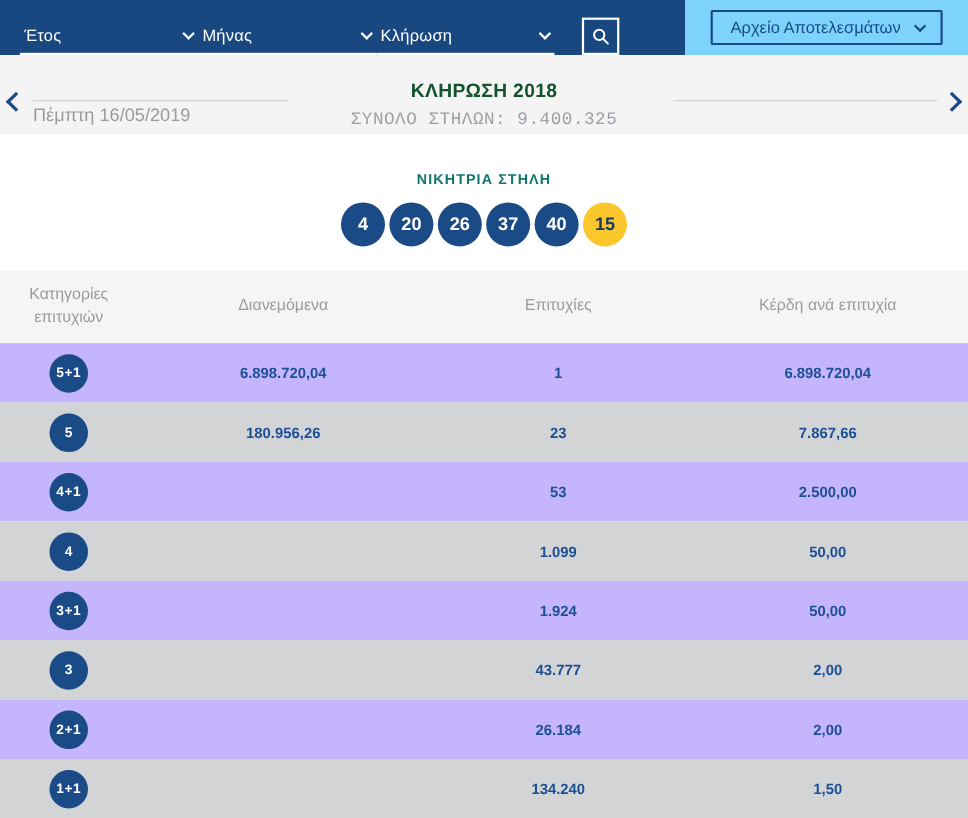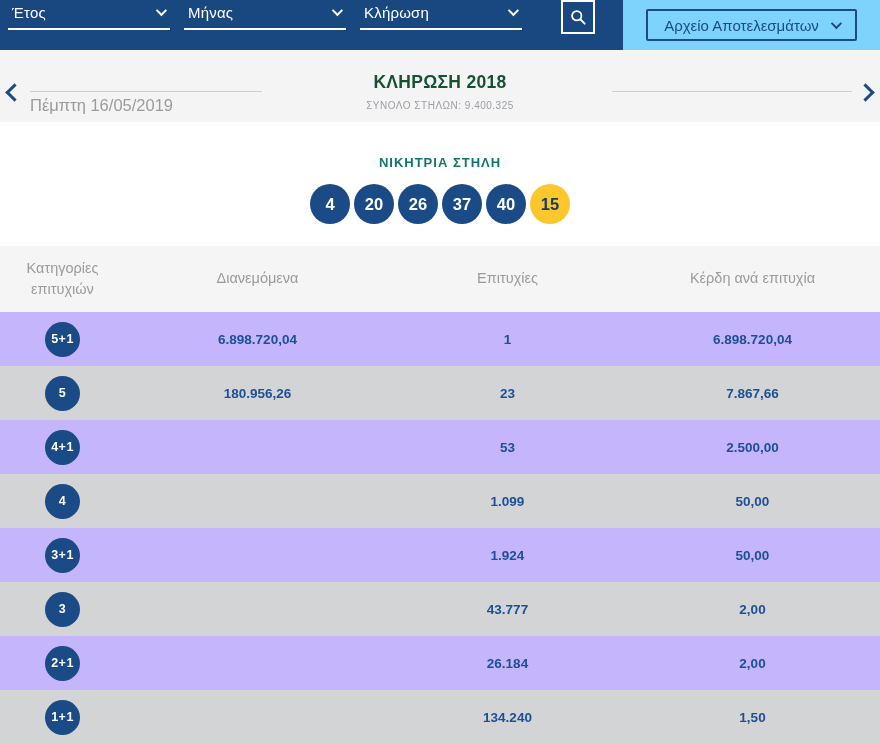--- a/index.html
+++ b/index.html
@@ -2,22 +2,22 @@
 <html><head>
 <meta charset="utf-8">
 <style>
   * { margin:0; padding:0; box-sizing:border-box; }
   html,body { width:880px; height:744px; background:#fff; overflow:hidden;
     font-family:"Liberation Sans", sans-serif; }
   .page { width:880px; height:744px; }
 
   
   .topbar { display:flex; height:50px; }
-  .topbar-left { width:623px; background:#19477f; display:flex; align-items:flex-start;
-    padding-left:8px; gap:14px; }
+  .topbar-left { width:623px; background:#19477f; display:flex; align-items:flex-end;
+    padding-left:18px; }
   .dropdown { width:162px; height:30px; border-bottom:2px solid #fff;
     display:flex; align-items:center; justify-content:space-between;
     padding:0 6px 4px 4px; cursor:pointer; }
   .dd-label { color:#fff; font-size:15px; letter-spacing:.2px; }
   .chev { width:8px; height:8px; border-right:2px solid #fff; border-bottom:2px solid #fff;
     transform:rotate(45deg) translateY(-2px); display:inline-block; }
   .chev.navy { border-color:#1a4b87; }
   .search-btn { margin-left:25px; width:34px; height:34px; background:transparent;
     border:2px solid #fff; display:flex; align-items:center; justify-content:center;
     cursor:pointer; }
@@ -32,21 +32,21 @@
   .nav-chev { position:absolute; top:36px; width:13px; height:13px;
     border-left:3px solid #1a4b87; border-bottom:3px solid #1a4b87; cursor:pointer; }
   .nav-chev.prev { left:8px;  transform:rotate(45deg); }
   .nav-chev.next { right:8px; transform:rotate(-135deg); }
   .hline { position:absolute; top:41px; height:1px; background:#cfcfcf; }
   .hline.left  { left:30px;  width:232px; }
   .hline.right { right:28px; width:240px; }
   .draw-date { position:absolute; left:30px; top:46px; color:#9b9b9b; font-size:16.5px; }
   .title-group { position:absolute; left:0; right:0; top:22px; text-align:center; }
   .draw-title { color:#14532d; font-size:17.5px; font-weight:bold; letter-spacing:.3px; }
-  .draw-sub { margin-top:7px; color:#9ba0a6; font-size:10px; letter-spacing:.5px; }
+  .draw-sub { margin-top:7px; color:#9ba0a6; font-size:16px; letter-spacing:.5px;font-family:Liberation Mono, monospace; }
 
   
   .winning { height:124px; background:#fff; text-align:center; }
   .win-title { padding-top:33px; color:#0f766e; font-size:13px; font-weight:bold;
     letter-spacing:1px; }
   .balls { margin-top:14px; display:flex; justify-content:center; gap:4px; }
   .ball { width:40px; height:40px; border-radius:50%; background:#1a4b87; color:#fff;
     font-size:16.5px; font-weight:bold; display:flex; align-items:center;
     justify-content:center; }
   .ball.bonus { background:#fcc62d; color:#183b61; }

